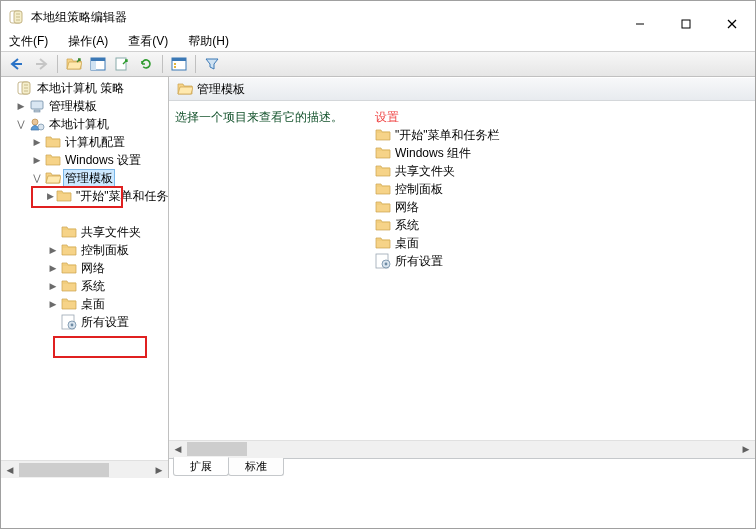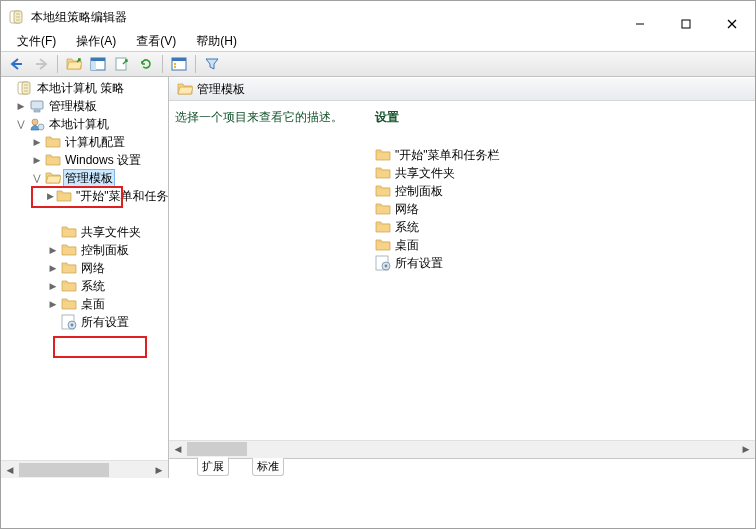--- a/index.html
+++ b/index.html
@@ -7,21 +7,21 @@
   
   
   .titlebar { height: 30px; display: flex; align-items: flex-start; padding: 8px 0 0 8px; background: #fff; }
   .app-icon svg, .tree-root-icon svg { display: block; }
   .titlebar-title { font-size: 12px; margin-left: 6px; flex: 1; color: #000; }
   .winctrls { display: flex; }
   .winbtn { width: 46px; height: 30px; display: flex; align-items: center; justify-content: center; }
   .winbtn svg { display: block; }
   
   
-  .menubar { height: 20px; display: flex; align-items: center; padding-left: 8px; gap: 4px; font-size: 12px; }
+  .menubar { height: 20px; display: flex; align-items: center; gap: 4px; font-size: 12px; }
   .menuitem { padding: 1px 8px; }
   
   
   .toolbar { height: 26px; background: linear-gradient(#f7f7f7,#e6e6e6); border-top: 1px solid #d0d0d0; border-bottom: 1px solid #c0c0c0; display: flex; align-items: center; padding-left: 4px; gap: 0; }
   .toolbtn { width: 24px; height: 22px; display: flex; align-items: center; justify-content: center; border: 1px solid transparent; }
   .toolbtn svg { display: block; }
   .tool-sep { width: 1px; height: 18px; background: #c0c0c0; margin: 0 4px; }
   
   
   .main { display: flex; height: 401px; }
@@ -40,29 +40,29 @@
   .node.selected .node-label { background: #cce8ff; border: 1px solid #7ab7e8; padding: 0 1px; }
   .highlight-box { position: absolute; border: 2px solid #e02020; pointer-events: none; }
   
   .content-pane { flex: 1; display: flex; flex-direction: column; min-width: 0; }
   .folder-header { height: 24px; background: linear-gradient(#f7f8fa,#e8ebef); display: flex; align-items: center; padding-left: 6px; border-bottom: 1px solid #d4d7da; border-top: 1px solid #fff; font-size: 12px; }
   .folder-header .node-icon { margin-right: 4px; }
   
   .content-body { flex: 1; display: flex; font-size: 12px; padding: 8px 6px; overflow: hidden; min-height: 0;}
   .desc-col { width: 200px; padding-right: 10px; color: #14532d; }
   .list-col { flex: 1; }
-  .list-head { font-size: 12px; color: #14532d; margin-bottom: 20px; font-weight: bold; }
+  .list-head { font-size: 12px; color: #ef4444; margin-bottom: 0; }
   .list-item { display: flex; align-items: center; height: 18px; gap: 2px; }
   .list-item .node-icon { margin: 0 2px 0 0; }
   
   .content-hscroll { height: 18px; border-top: 1px solid #e0e0e0; background: #f0f0f0; display: flex; }
   
   .tabs-row { height: 20px; display: flex; align-items: flex-start; padding-left: 4px; font-size: 12px; position: relative; }
   .tabs-row::before { content:""; position:absolute; left:0; right:0; top:0; height:1px; background:#c5c8cb; }
-  .tab { padding: 1px 4px; border: 1px solid #c5c8cb; border-top: none; background: #fdfdfd; border-radius: 0 0 3px 3px; margin-right: -1px; font-size: 11px; position: relative; top: 0; z-index: 1; margin-left: 24px; }
+  .tab { padding: 1px 16px; border: 1px solid #c5c8cb; border-top: none; background: #fdfdfd; border-radius: 0 0 3px 3px; margin-right: -1px; font-size: 11px; position: relative; top: 0; z-index: 1; }
   .tab.active { background: #fff; font-weight: normal; border-top: 1px solid #fff; top: -1px; }
   
   
 </style>
 </head>
 <body>
 
 <svg width="0" height="0" style="position:absolute">
   <defs>
     <g id="folder-closed">
@@ -348,20 +348,28 @@
               </svg>
             </span>
           <span>"开始"菜单和任务栏</span>
         </div>
         <div class="list-item">
           <span class="node-icon">
               <svg width="16" height="16">
                 <use href="#folder-closed"></use>
               </svg>
             </span>
+          <span>Windows 组件</span>
+        </div>
+        <div class="list-item">
+          <span class="node-icon">
+              <svg width="16" height="16">
+                <use href="#folder-closed"></use>
+              </svg>
+            </span>
           <span>共享文件夹</span>
         </div>
         <div class="list-item">
           <span class="node-icon">
               <svg width="16" height="16">
                 <use href="#folder-closed"></use>
               </svg>
             </span>
           <span>控制面板</span>
         </div>

